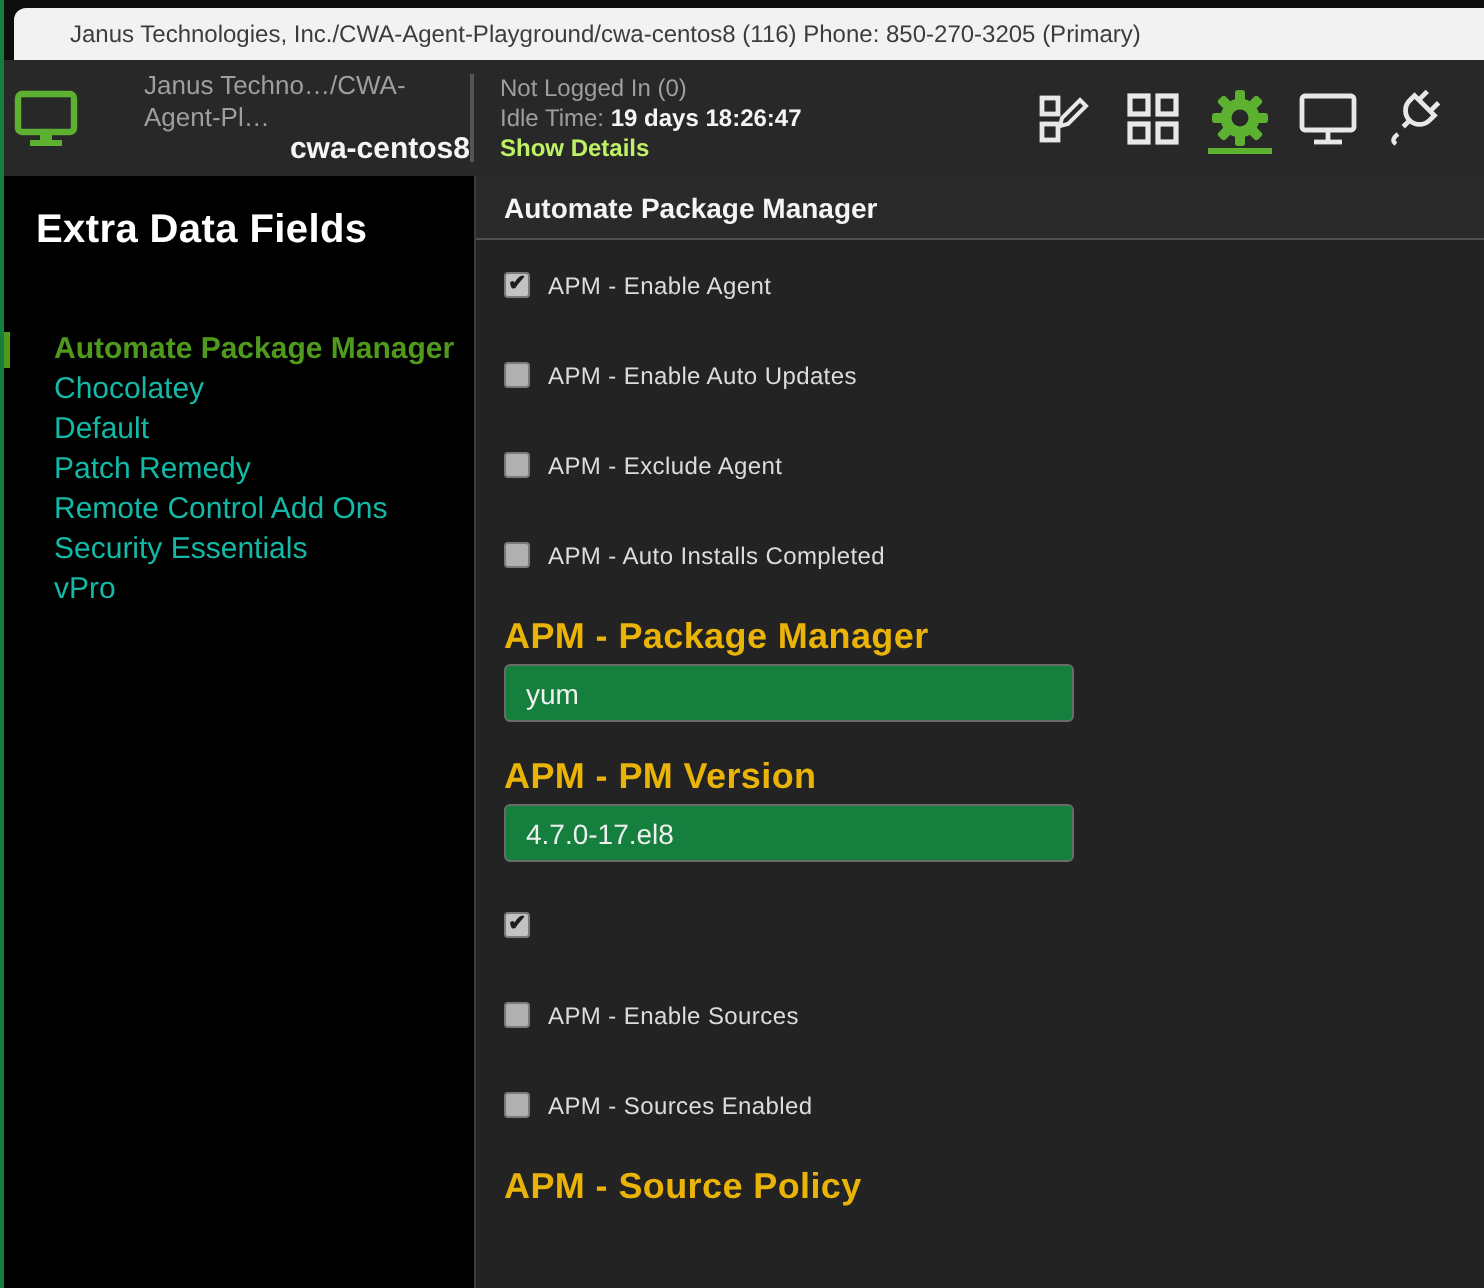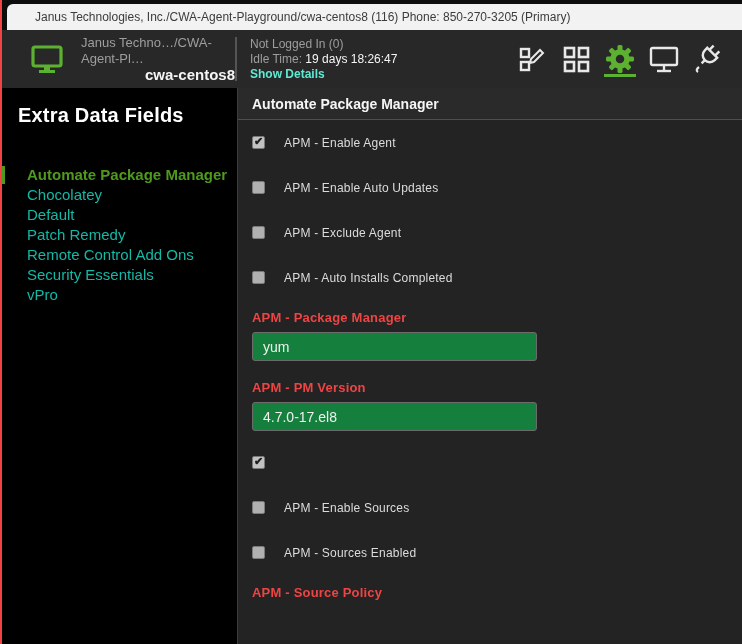--- a/index.html
+++ b/index.html
@@ -1,64 +1,64 @@
 <!DOCTYPE html>
 <html><head>
 <meta charset="utf-8">
 <style>
   * { margin:0; padding:0; box-sizing:border-box; }
   html,body { background:#000; }
   body { font-family:"Liberation Sans", sans-serif; }
-  .frame { position:relative; width:742px; height:644px; background:#000; overflow:hidden; border-left:2px solid #ef4444; }
+  .frame { position:relative; width:742px; height:644px; background:#000; overflow:hidden; border-left:2px solid #15803d; }
 
   
   .titlebar-row { height:30px; background:#0d0d0d; padding-top:4px; }
   .titlebar { margin-left:5px; height:26px; background:#f2f2f2; border-top-left-radius:6px;
               display:flex; align-items:center; padding-left:28px; }
   .titlebar span { font-size:12px; color:#3c3c3c; }
 
   
   .toolbar { height:58px; background:#282828; display:flex; align-items:center; }
-  .computer { display:flex; align-items:center; gap:17px; padding-left:28px; width:233px; }
+  .computer { display:flex; align-items:center; gap:32px; padding-left:4px; width:233px; }
   .names { display:flex; flex-direction:column; line-height:16px; }
   .computer-path { font-size:13px; color:#9e9e9e; }
   .computer-name { font-size:15px; color:#f5f5f5; font-weight:bold;text-align:right; }
   .vdivider { width:2px; height:44px; background:#555; }
   .status { padding-left:13px; font-size:12px; line-height:15px; color:#9e9e9e; }
-  .idle-value { color:#f5f5f5; font-weight:normal; }
-  .show-details { color:#5eead4; font-weight:bold; cursor:pointer; }
+  .idle-value { color:#f5f5f5; font-weight:bold; }
+  .show-details { color:#bef264; font-weight:bold; cursor:pointer; }
   .toolbar-spacer { flex:1; }
   .toolbar-icons { display:flex; align-items:center; gap:12px; padding-right:18px; }
   .icon-btn { position:relative; width:32px; height:40px; display:flex; align-items:center; justify-content:center; cursor:pointer; }
   .icon-btn.active::after { content:""; position:absolute; left:0; right:0; bottom:2px; height:3px; background:var(--accent); }
 
   
   .body-row { display:flex; height:556px; }
 
   .sidebar { width:235px; background:#000; flex:none; position:relative; }
   .sidebar h1 { color:#fff; font-size:20px; font-weight:bold; padding:16px 0 0 16px; letter-spacing:0.2px; }
   .nav { list-style:none; margin-top:38px; }
   .nav li { position:relative; padding:0 8px 0 25px; font-size:15px; line-height:20px; color:#14b8a6; cursor:pointer; white-space:nowrap; }
   .nav li.selected { color:var(--accent-dark); font-weight:bold; }
   .nav li.selected::before { content:""; position:absolute; left:-2px; top:1px; width:5px; height:18px; background:var(--accent-dark); }
 
   .main { flex:1; background:#232323; border-left:1px solid #3d3d3d; overflow:hidden; }
   .main-header { height:32px; background:#2a2a2a; border-bottom:1px solid #4f4f4f;
                  display:flex; align-items:center; padding-left:14px;
                  color:#f5f5f5; font-size:14px; font-weight:bold; }
   .fields { padding-left:14px; }
-  .row { height:45px; display:flex; align-items:center; gap:19px; }
+  .row { height:45px; display:flex; align-items:center; gap:9px; }
   .row input[type=checkbox] { appearance:none; -webkit-appearance:none; width:13px; height:13px;
       background:#b0b0b0; border:1px solid #7a7a7a; border-radius:2px; position:relative; cursor:pointer; flex:none; }
   .row input[type=checkbox]:checked { background:#c2c2c2; }
   .row input[type=checkbox]:checked::after { content:"\2714"; position:absolute; top:-2px; left:1px;
       font-size:11px; font-weight:bold; color:#1d1d1d; }
   .cb-label { font-size:12px; color:#dcdcdc; letter-spacing:0.2px; }
   .text-group { height:70px; padding-top:10px; }
-  .field-label { font-size:13px; font-weight:bold; color:#ef4444; line-height:16px; margin-bottom:6px; letter-spacing:0.2px; }
+  .field-label { font-size:18px; font-weight:bold; color:#eab308; line-height:16px; margin-bottom:6px; letter-spacing:0.2px; }
   .text-input { width:285px; height:29px; background:#15803d; border:1px solid #6b6b6b; border-radius:3px;
                 color:#f0f0f0; font-size:14px; font-family:"Liberation Sans", sans-serif; padding:0 10px; }
 
   svg { display:block; }
 </style>
 </head>
 <body>
 
 <div class="frame" style="--accent:#5cb130; --accent-dark:#4f9a1d;">
 

